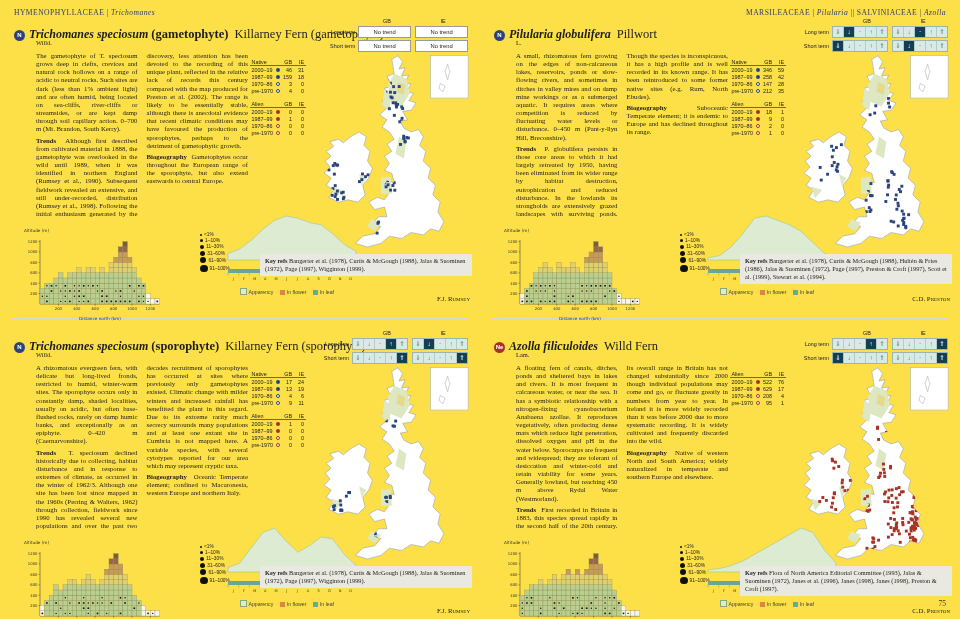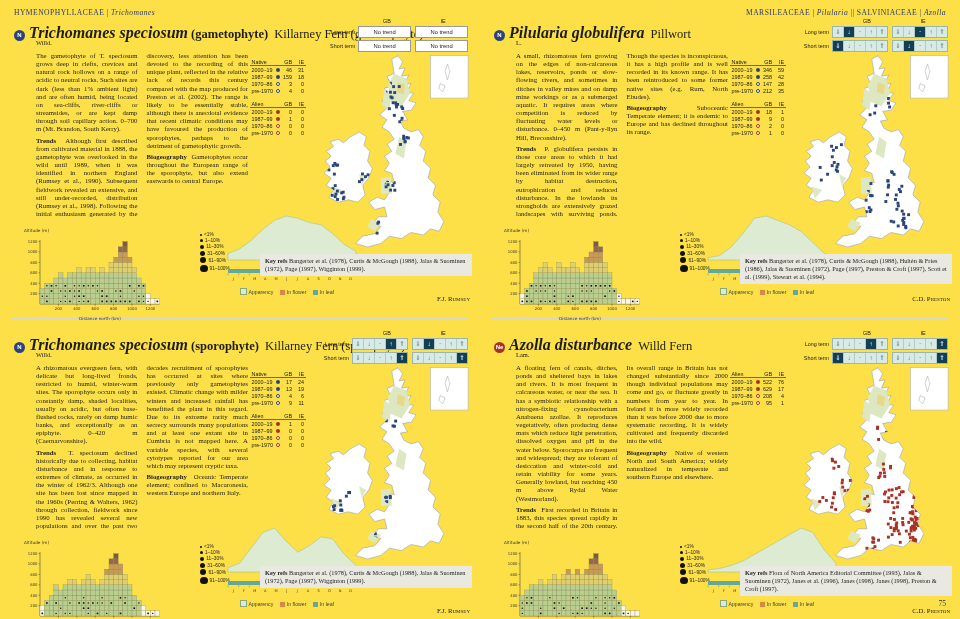--- a/index.html
+++ b/index.html
@@ -15,21 +15,21 @@
   .rule{position:absolute;top:318px;left:12px;width:456px;border-top:1px solid #d6d6d0;}
 
   .account{position:absolute;left:0;width:480px;height:300px;}
   .acct-top{top:18px;} .acct-bot{top:330px;}
 
   .title{position:absolute;left:14px;top:6px;white-space:nowrap;}
   .badge{display:inline-block;width:11px;height:11px;border-radius:50%;color:#fff;
          font-family:"Liberation Sans",sans-serif;font-weight:bold;font-size:6px;line-height:11px;
          text-align:center;vertical-align:1px;margin-right:4px;}
   .badge-n{background:#2b447c;} .badge-ne{background:#a93226;}
-  .sci{font-size:16px;font-weight:bold;font-style:italic;}
+  .sci{font-size:12px;font-weight:bold;font-style:italic;}
   .form{font-size:12.5px;font-weight:bold;}
   .common{font-size:12.5px;margin-left:6px;}
   .auth{position:absolute;left:36px;top:21px;font-size:6.4px;color:#222;}
 
   .trend{position:absolute;right:8px;top:0;width:152px;font-family:"Liberation Sans",sans-serif;}
   .tr-caps,.tr-row{display:flex;align-items:center;margin-bottom:2px;}
   .tr-lbl{width:36px;font-size:5.4px;text-align:right;padding-right:3px;color:#222;}
   .tr-cap{width:56px;text-align:center;font-size:5.4px;color:#222;}
   .tr-none{width:52px;height:10px;margin-right:4px;border:0.5px solid #999;background:#fff;
            font-size:5.8px;line-height:10px;text-align:center;color:#222;}
@@ -1465,21 +1465,21 @@
             <text x="126.7" y="68" font-size="3.6" text-anchor="middle">D</text>
             <line x1="132" y1="61" x2="132" y2="63.5" stroke="#555" stroke-width="0.3"></line>
           </svg></div>
       <div class="phenoleg"><span class="fl-item"><span class="fl-sw" style="background:#dcebd2;border:0.5px solid #8aa87e;"></span>Apparency</span><span class="fl-item"><span class="fl-sw" style="background:#d8874b;"></span>In flower</span><span class="fl-item"><span class="fl-sw" style="background:#63a99b;"></span>In leaf</span></div>
       <div class="keyrefs"><b>Key refs</b> <span>Bangerter et al. (1978), Curtis &amp; McGough (1988), Hultén &amp; Fries (1986), Jalas &amp; Suominen (1972), Page (1997), Preston &amp; Croft (1997), Scott et al. (1999), Stewart et al. (1994).</span></div>
       <div class="author">C.D. Preston</div>
     </section>
 
     <section class="account acct-bot">
       <div class="title">
-        <span class="badge badge-ne">Ne</span><span class="sci">Azolla disturbance</span><span class="form"></span><span class="common">Willd Fern</span>
+        <span class="badge badge-ne">Ne</span><span class="sci">Azolla filiculoides</span><span class="form"></span><span class="common">Willd Fern</span>
       </div>
       <div class="auth">Lam.</div>
       <div class="trend">
           <div class="tr-caps">
             <span class="tr-lbl"></span>
             <span class="tr-cap">GB</span>
             <span class="tr-cap">IE</span>
           </div>
           <div class="tr-row">
             <span class="tr-lbl">Long term</span>

